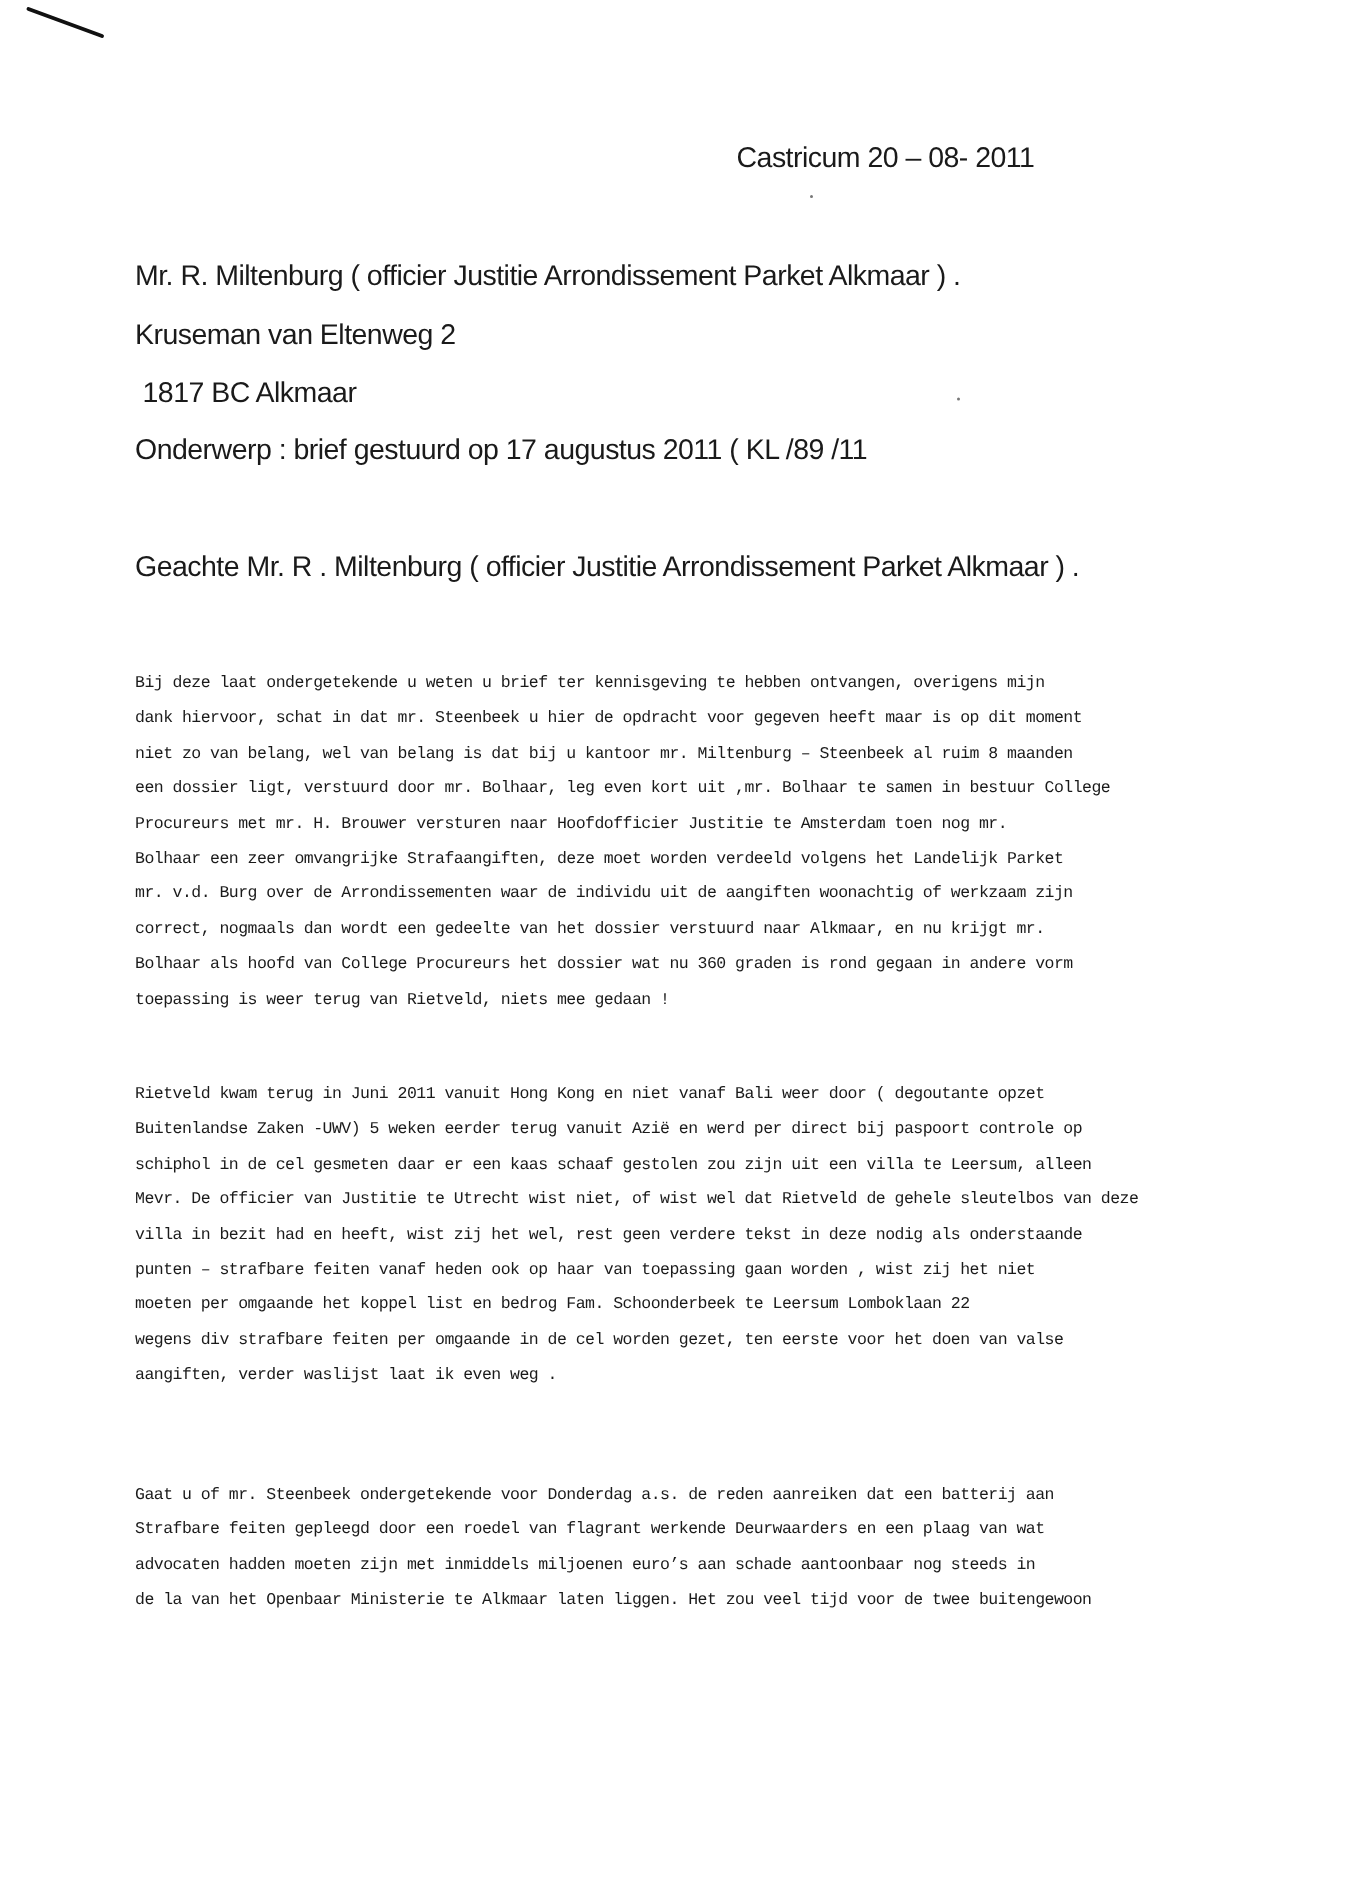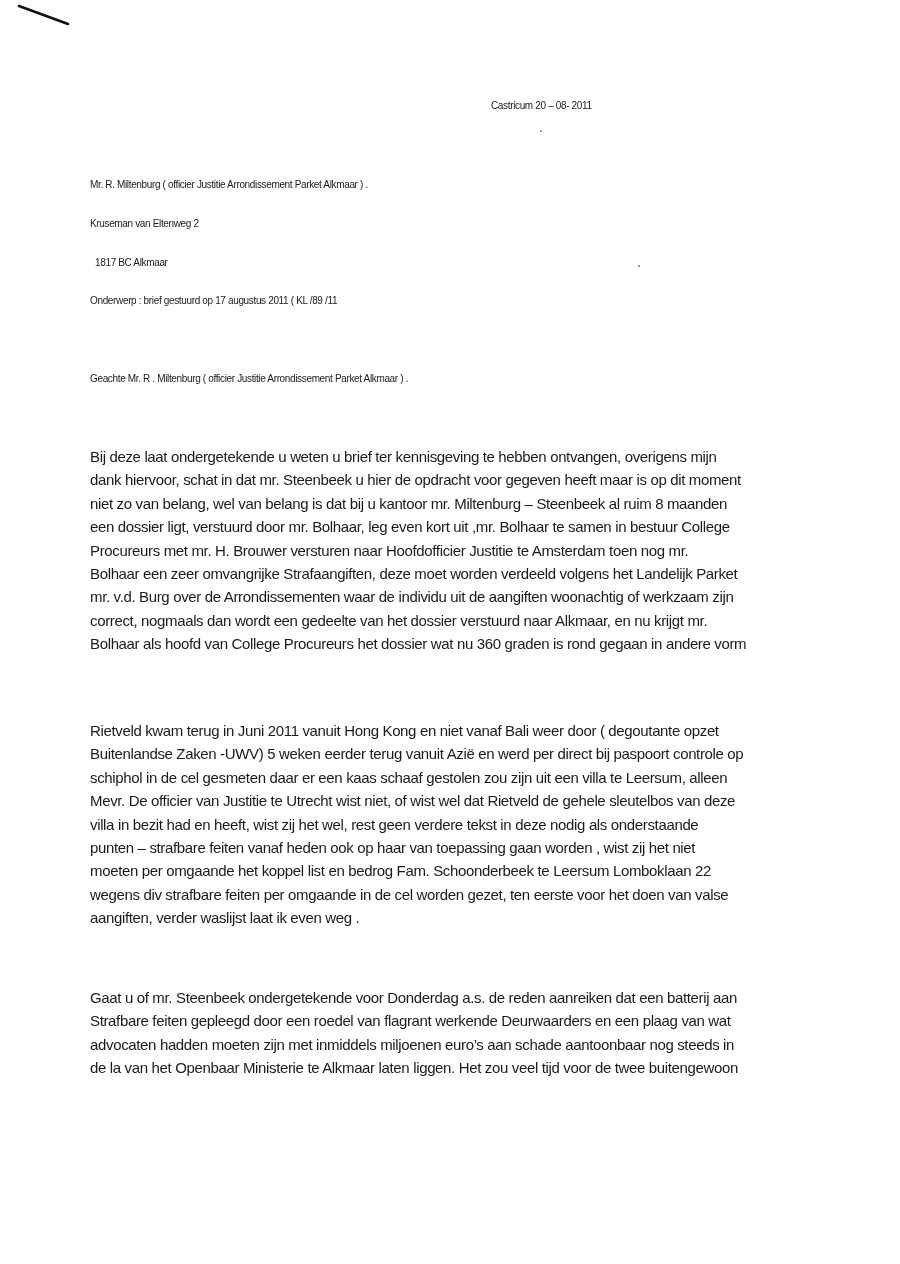--- a/index.html
+++ b/index.html
@@ -26,32 +26,33 @@
       left: 0; top: 0;
     }
     .speck {
       position: absolute;
       width: 2px; height: 2px;
       background: #777;
       border-radius: 1px;
     }
     .line {
       position: absolute;
-      font-size: 10px;
+      font-size: 19px;
       letter-spacing: -0.35px;
       white-space: nowrap;
       line-height: 18px;
     }
     .para {
       position: absolute;
       left: 90px;
       width: 740px;
-      font-size: 15px;
+      font-size: 11px;
       letter-spacing: -0.35px;
       line-height: 23.4px;
+      font-family: Liberation Mono, monospace;
     }
     .para .pl {
       display: block;
       white-space: nowrap;
     }
   </style>
 </head>
 <body>
 
 <div class="page">
@@ -75,20 +76,21 @@
   <div class="para" style="top:445px;">
     <span class="pl">Bij deze laat ondergetekende u weten u brief ter kennisgeving te hebben ontvangen, overigens mijn</span>
     <span class="pl">dank hiervoor, schat in dat mr. Steenbeek u hier de opdracht voor gegeven heeft maar is op dit moment</span>
     <span class="pl">niet zo van belang, wel van belang is dat bij u kantoor mr. Miltenburg – Steenbeek al ruim 8 maanden</span>
     <span class="pl">een dossier ligt, verstuurd door mr. Bolhaar, leg even kort uit ,mr. Bolhaar te samen in bestuur College</span>
     <span class="pl">Procureurs  met mr. H. Brouwer versturen naar Hoofdofficier Justitie te Amsterdam toen nog mr.</span>
     <span class="pl">Bolhaar een zeer omvangrijke Strafaangiften, deze moet worden verdeeld volgens het Landelijk Parket</span>
     <span class="pl">mr. v.d. Burg over de Arrondissementen waar de individu uit de aangiften woonachtig of werkzaam zijn</span>
     <span class="pl">correct, nogmaals dan wordt een gedeelte van het dossier verstuurd naar Alkmaar, en nu krijgt mr.</span>
     <span class="pl">Bolhaar als hoofd van College Procureurs het dossier wat nu 360 graden is rond gegaan in andere vorm</span>
+    <span class="pl">toepassing is weer terug van Rietveld, niets mee gedaan !</span>
   </div>
 
   <div class="para" style="top:719px;">
     <span class="pl">Rietveld kwam terug in Juni 2011 vanuit Hong Kong en niet vanaf Bali weer door ( degoutante opzet</span>
     <span class="pl">Buitenlandse Zaken -UWV) 5 weken eerder terug vanuit Azië en werd per direct bij paspoort controle op</span>
     <span class="pl">schiphol in de cel gesmeten daar er een kaas schaaf gestolen zou zijn uit een villa te Leersum, alleen</span>
     <span class="pl">Mevr. De officier van Justitie te Utrecht wist niet, of wist wel dat Rietveld de gehele sleutelbos van deze</span>
     <span class="pl">villa in bezit had en heeft, wist zij het wel, rest geen verdere tekst in deze nodig als onderstaande</span>
     <span class="pl">punten – strafbare feiten vanaf heden ook op haar van toepassing gaan worden , wist zij het niet</span>
     <span class="pl">moeten per omgaande het koppel list en bedrog Fam. Schoonderbeek  te Leersum Lomboklaan 22</span>

